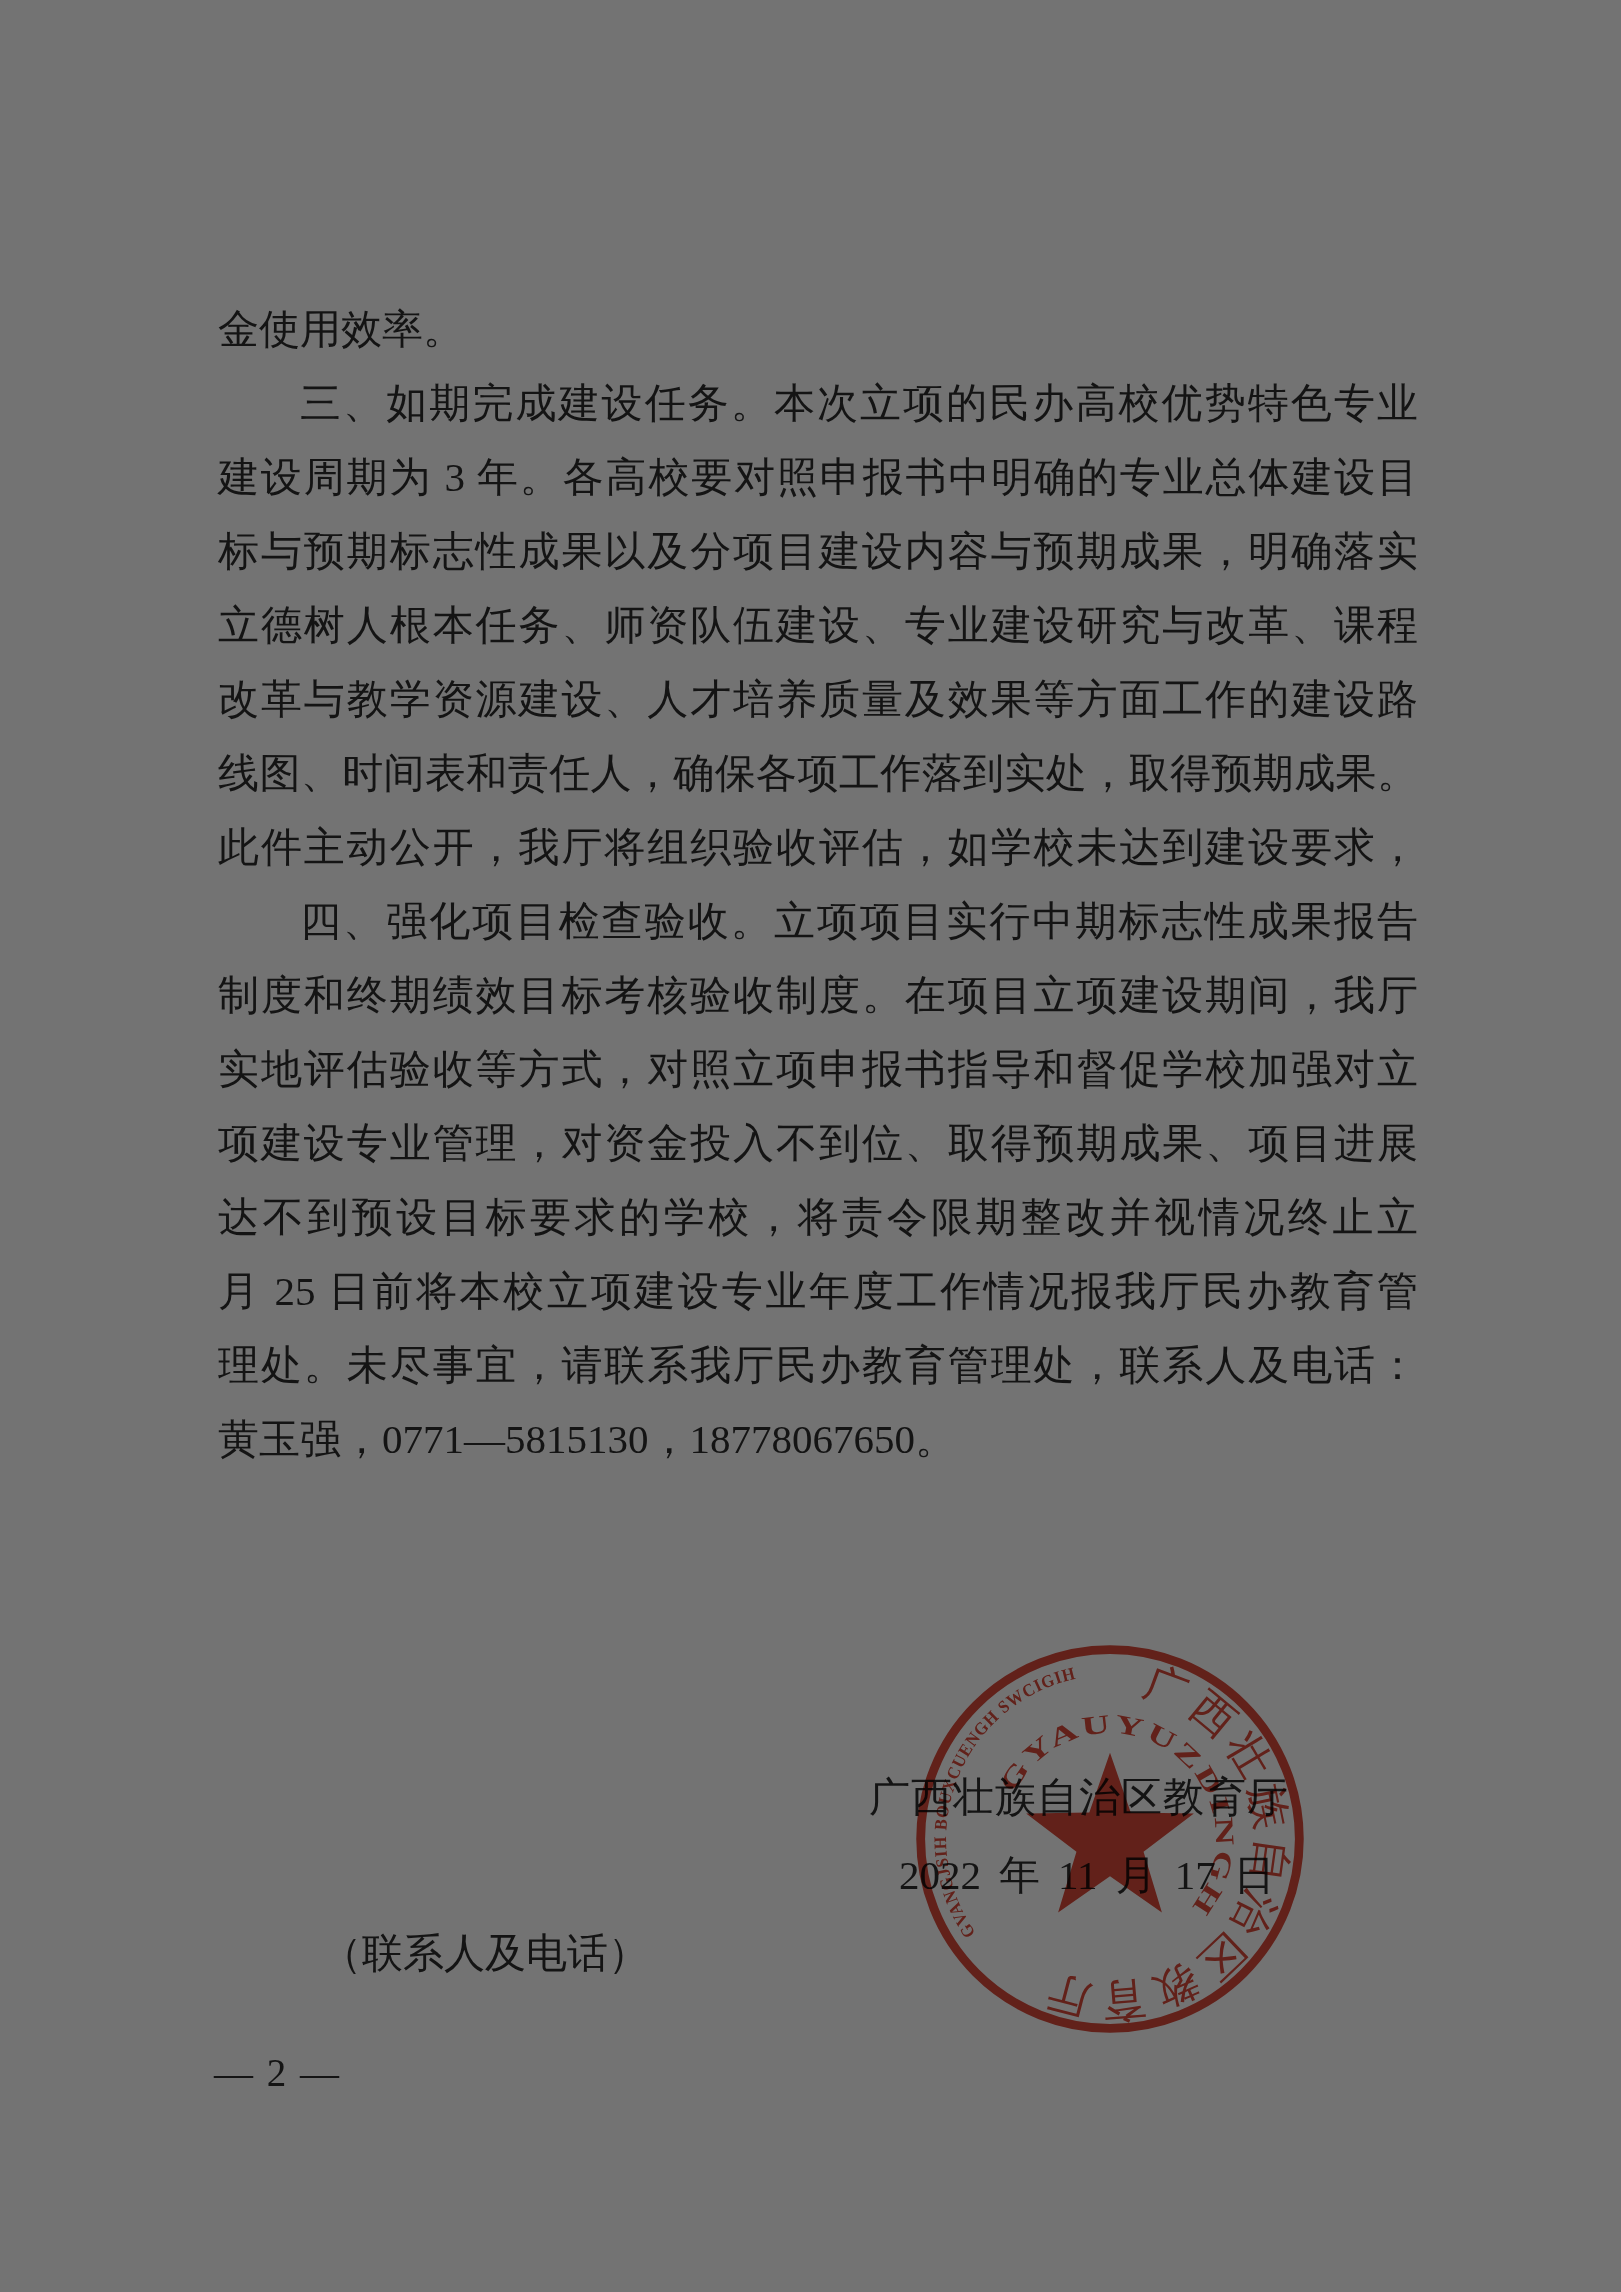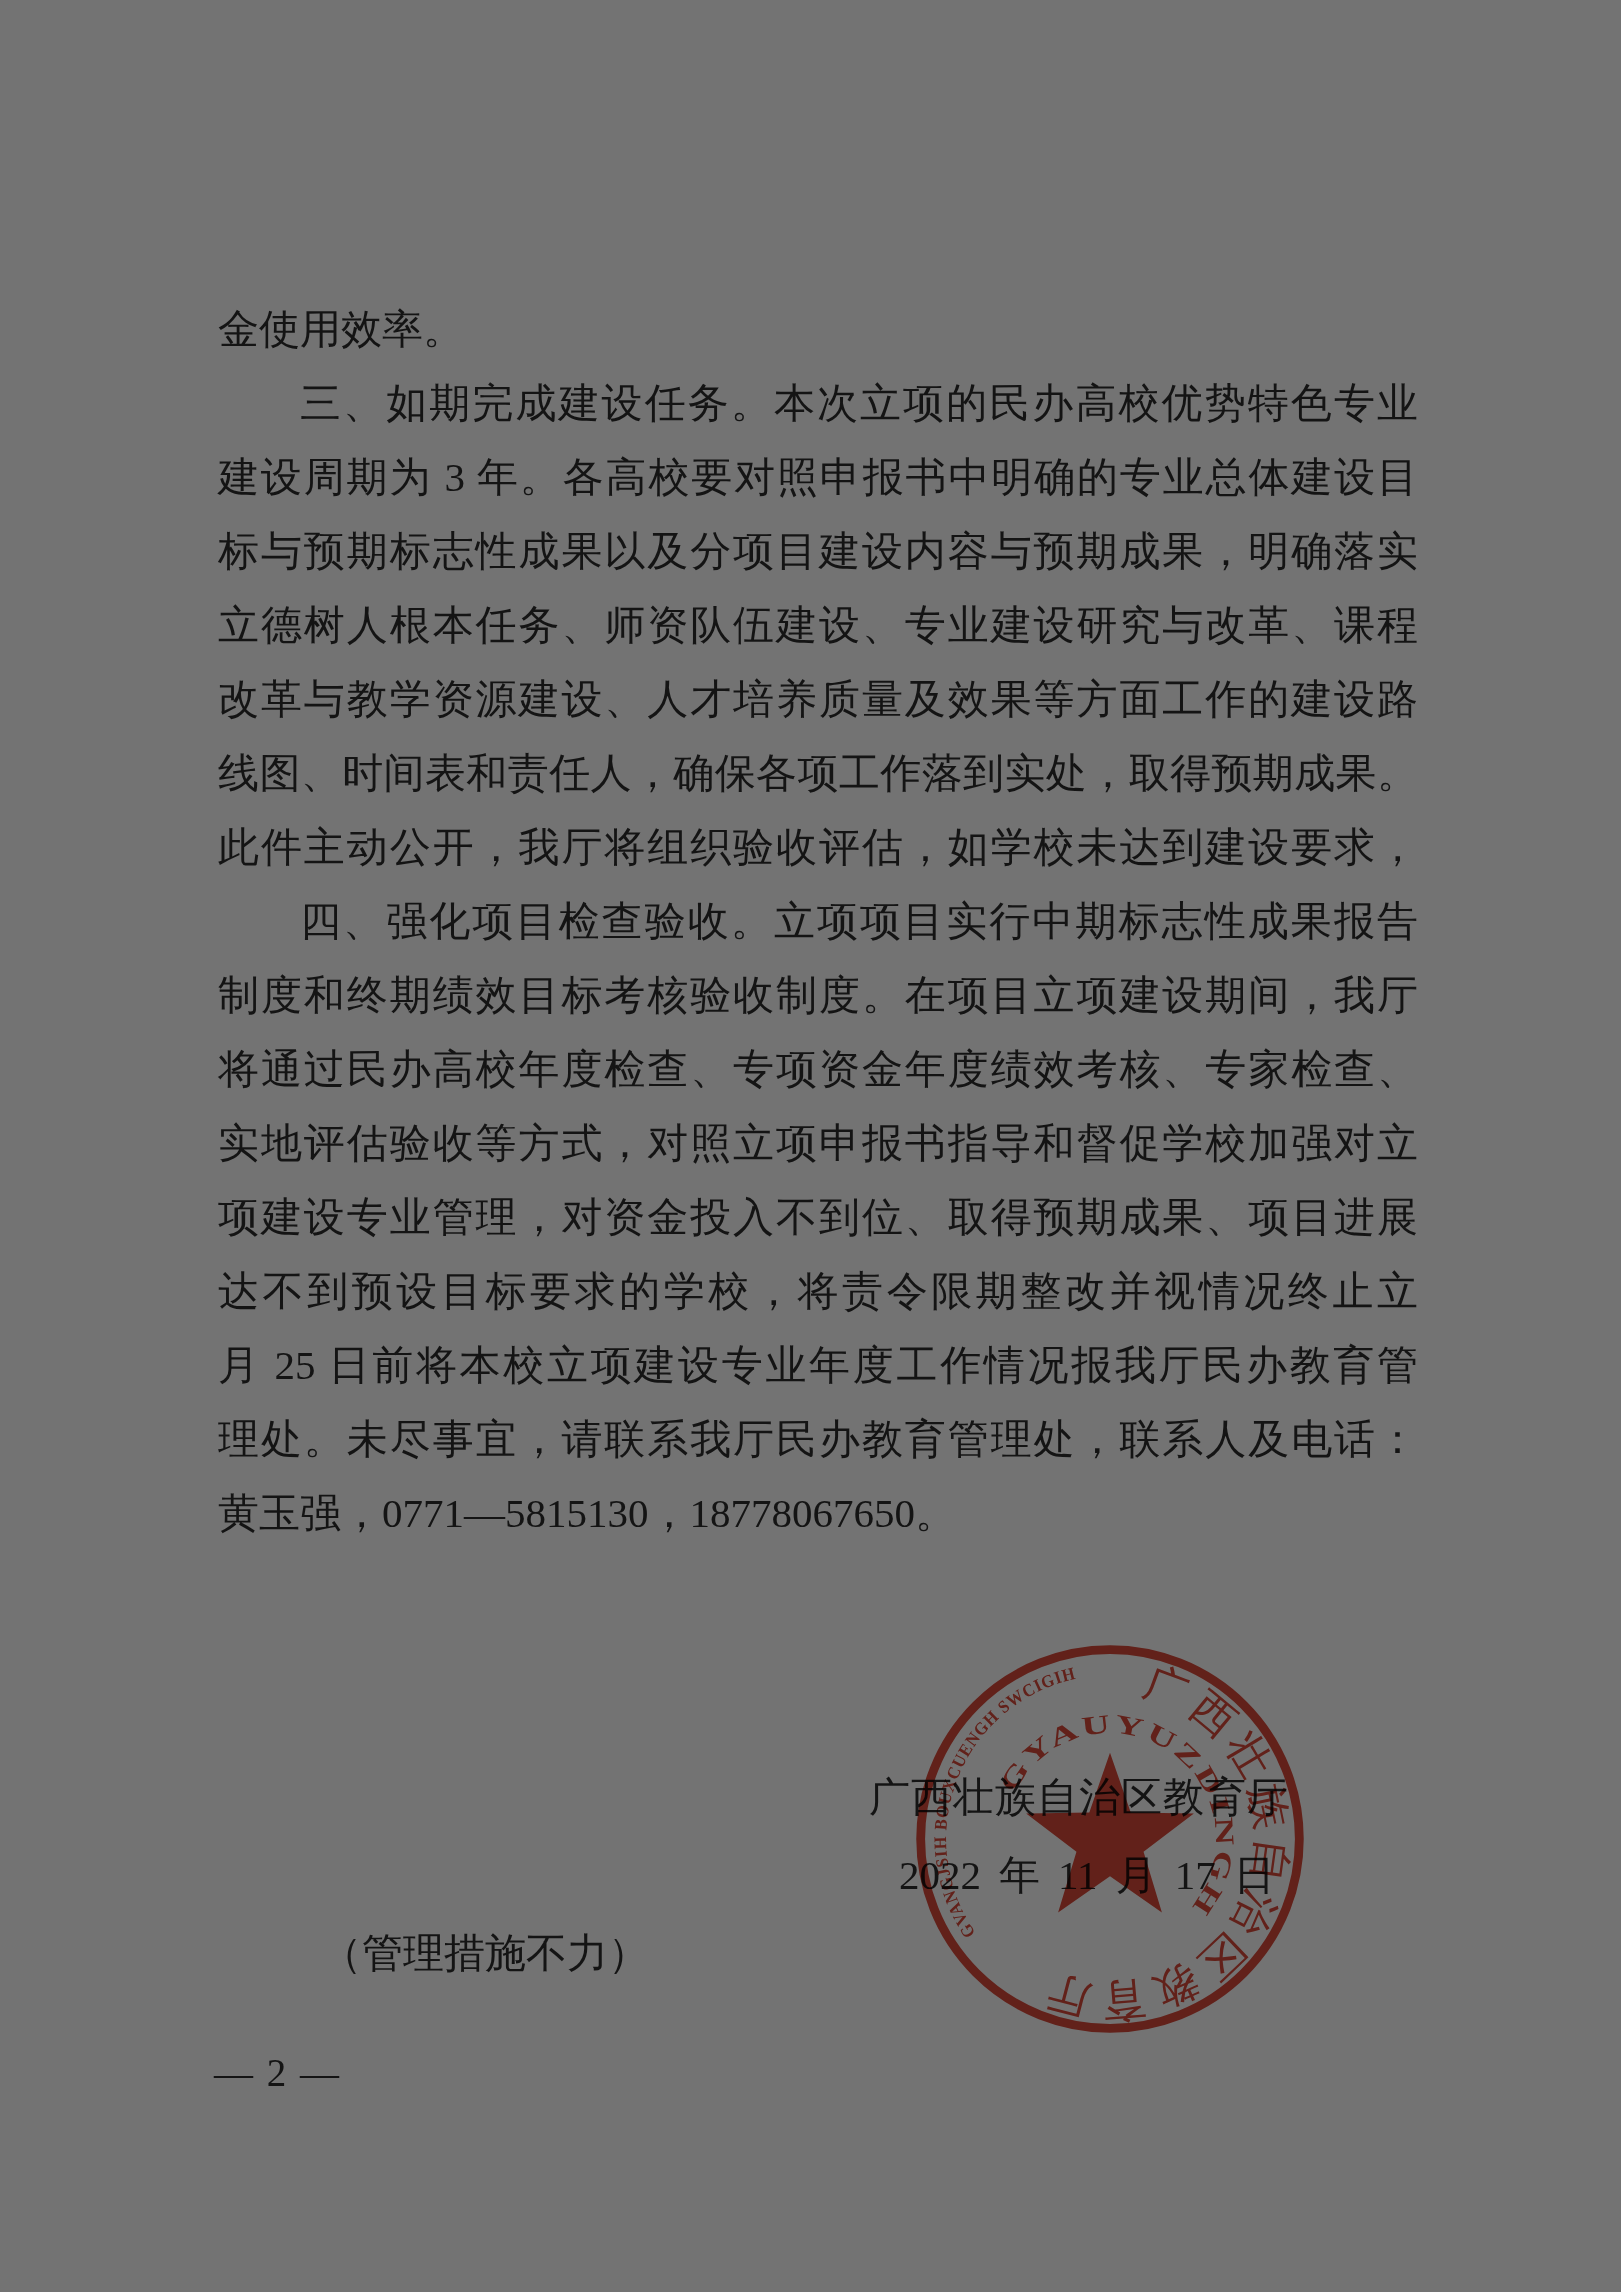--- a/index.html
+++ b/index.html
@@ -88,34 +88,33 @@
       <div class="bodyline end">金使用效率。</div>
       <div class="bodyline indent">三、如期完成建设任务。本次立项的民办高校优势特色专业</div>
       <div class="bodyline">建设周期为 3 年。各高校要对照申报书中明确的专业总体建设目</div>
       <div class="bodyline">标与预期标志性成果以及分项目建设内容与预期成果，明确落实</div>
       <div class="bodyline">立德树人根本任务、师资队伍建设、专业建设研究与改革、课程</div>
       <div class="bodyline">改革与教学资源建设、人才培养质量及效果等方面工作的建设路</div>
       <div class="bodyline">线图、时间表和责任人，确保各项工作落到实处，取得预期成果。</div>
       <div class="bodyline">此件主动公开，我厅将组织验收评估，如学校未达到建设要求，</div>
       <div class="bodyline indent">四、强化项目检查验收。立项项目实行中期标志性成果报告</div>
       <div class="bodyline">制度和终期绩效目标考核验收制度。在项目立项建设期间，我厅</div>
-      <div class="bodyline">将通过民办高校年度检查、专项资金年度绩效考核、专家检查、</div>
       <div class="bodyline">实地评估验收等方式，对照立项申报书指导和督促学校加强对立</div>
       <div class="bodyline">项建设专业管理，对资金投入不到位、取得预期成果、项目进展</div>
       <div class="bodyline">达不到预设目标要求的学校，将责令限期整改并视情况终止立</div>
       <div class="bodyline">月 25 日前将本校立项建设专业年度工作情况报我厅民办教育管</div>
       <div class="bodyline">理处。未尽事宜，请联系我厅民办教育管理处，联系人及电话：</div>
       <div class="bodyline end">黄玉强，0771—5815130，18778067650。</div>
     </div>
 
   <div id="signature">广西壮族自治区教育厅</div>
 
   <div id="issue-date">2022 年 11 月 17 日</div>
 
-  <div id="disclosure-note">（管理措施不力）</div>
+  <div id="disclosure-note">（联系人及电话）</div>
 
   <div id="page-number">— 2 —</div>
 
   <svg id="seal" viewBox="0 0 420 420" xmlns="http://www.w3.org/2000/svg">
     <defs>
       <path id="arcLatinOuter" d="M 73.2 305.8 A 167 167 0 0 1 181 45.5" fill="none"></path>
       <path id="arcLatinInner" d="M 112.1 164.4 A 108 108 0 1 1 286.4 286.4" fill="none"></path>
       <path id="arcChinese" d="M 241.2 63.3 A 150 150 0 1 1 139.6 342.4" fill="none"></path>
     </defs>
     <circle cx="210" cy="210" r="193" fill="none" stroke-width="9" stroke="#d53a29"></circle>

